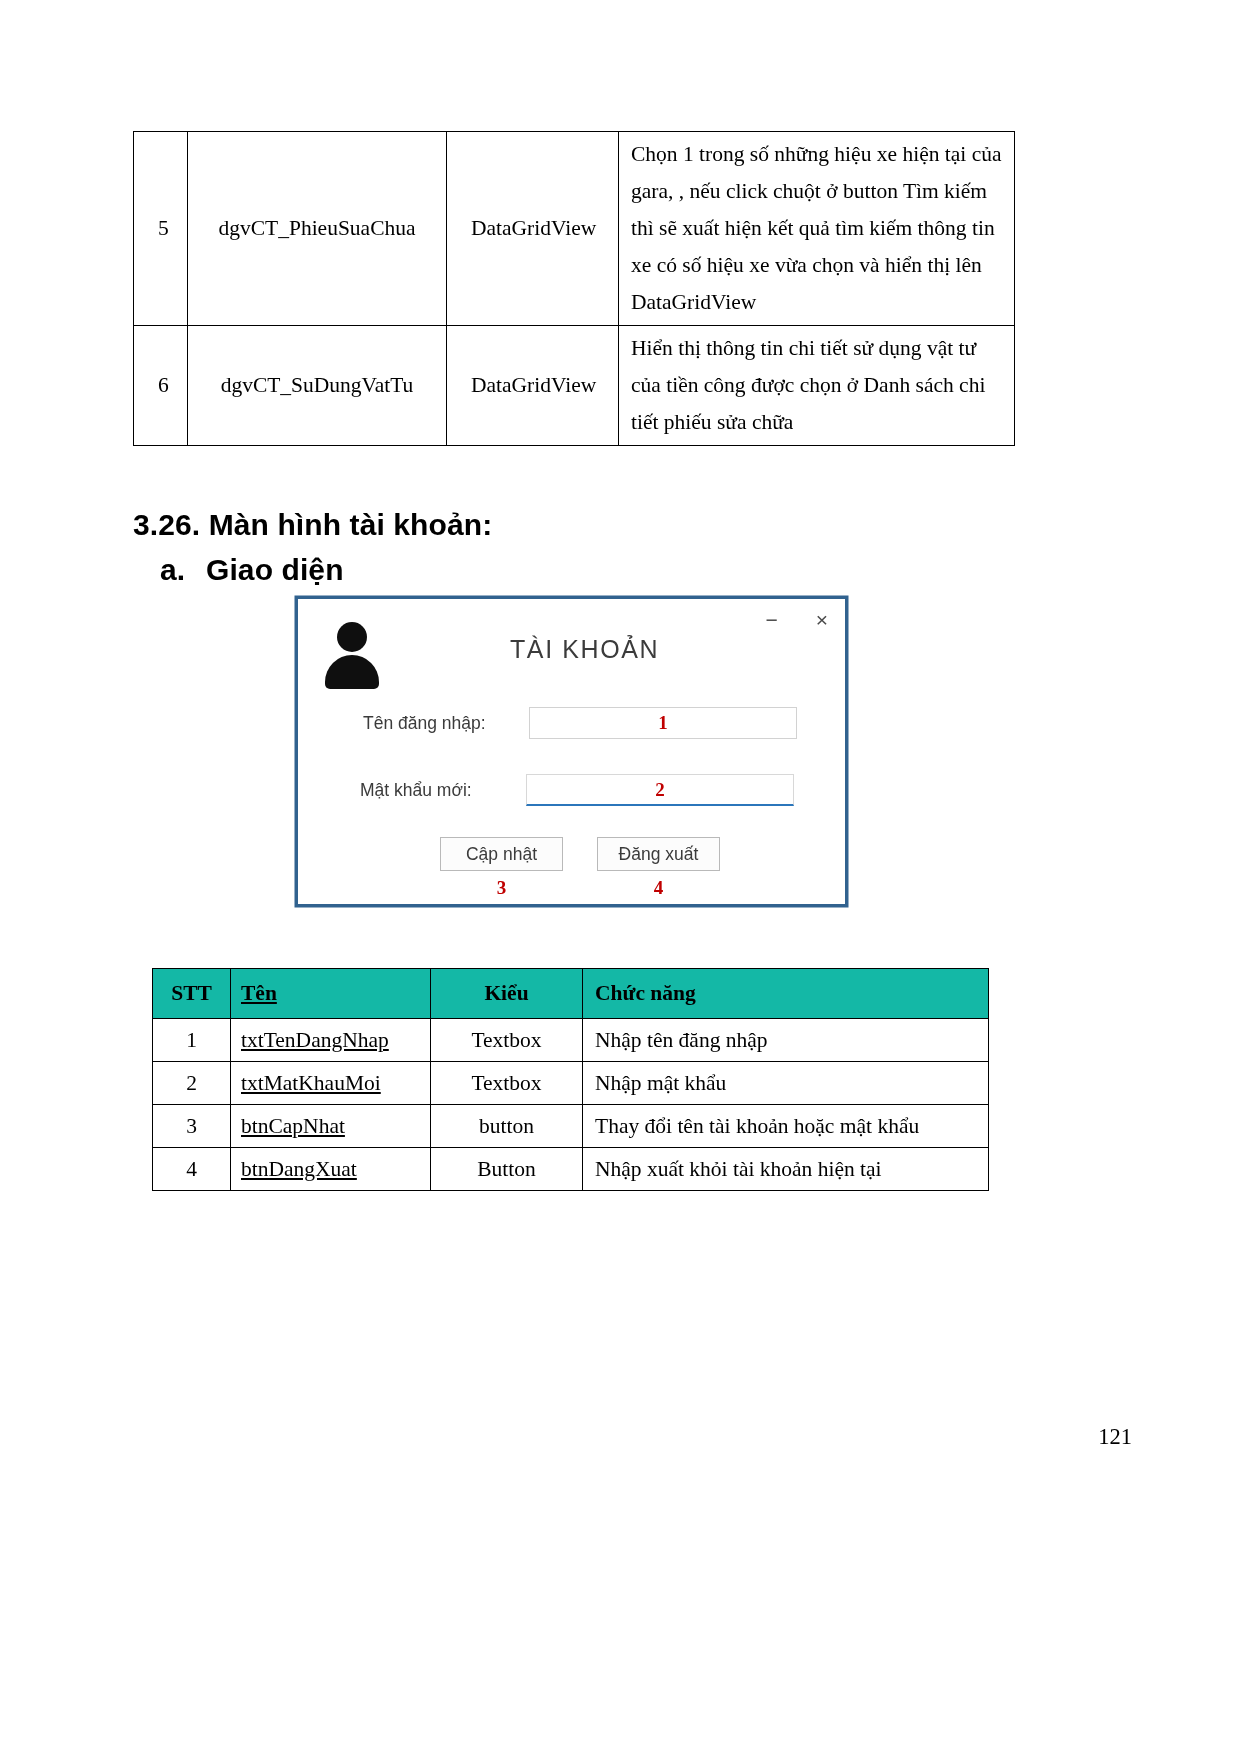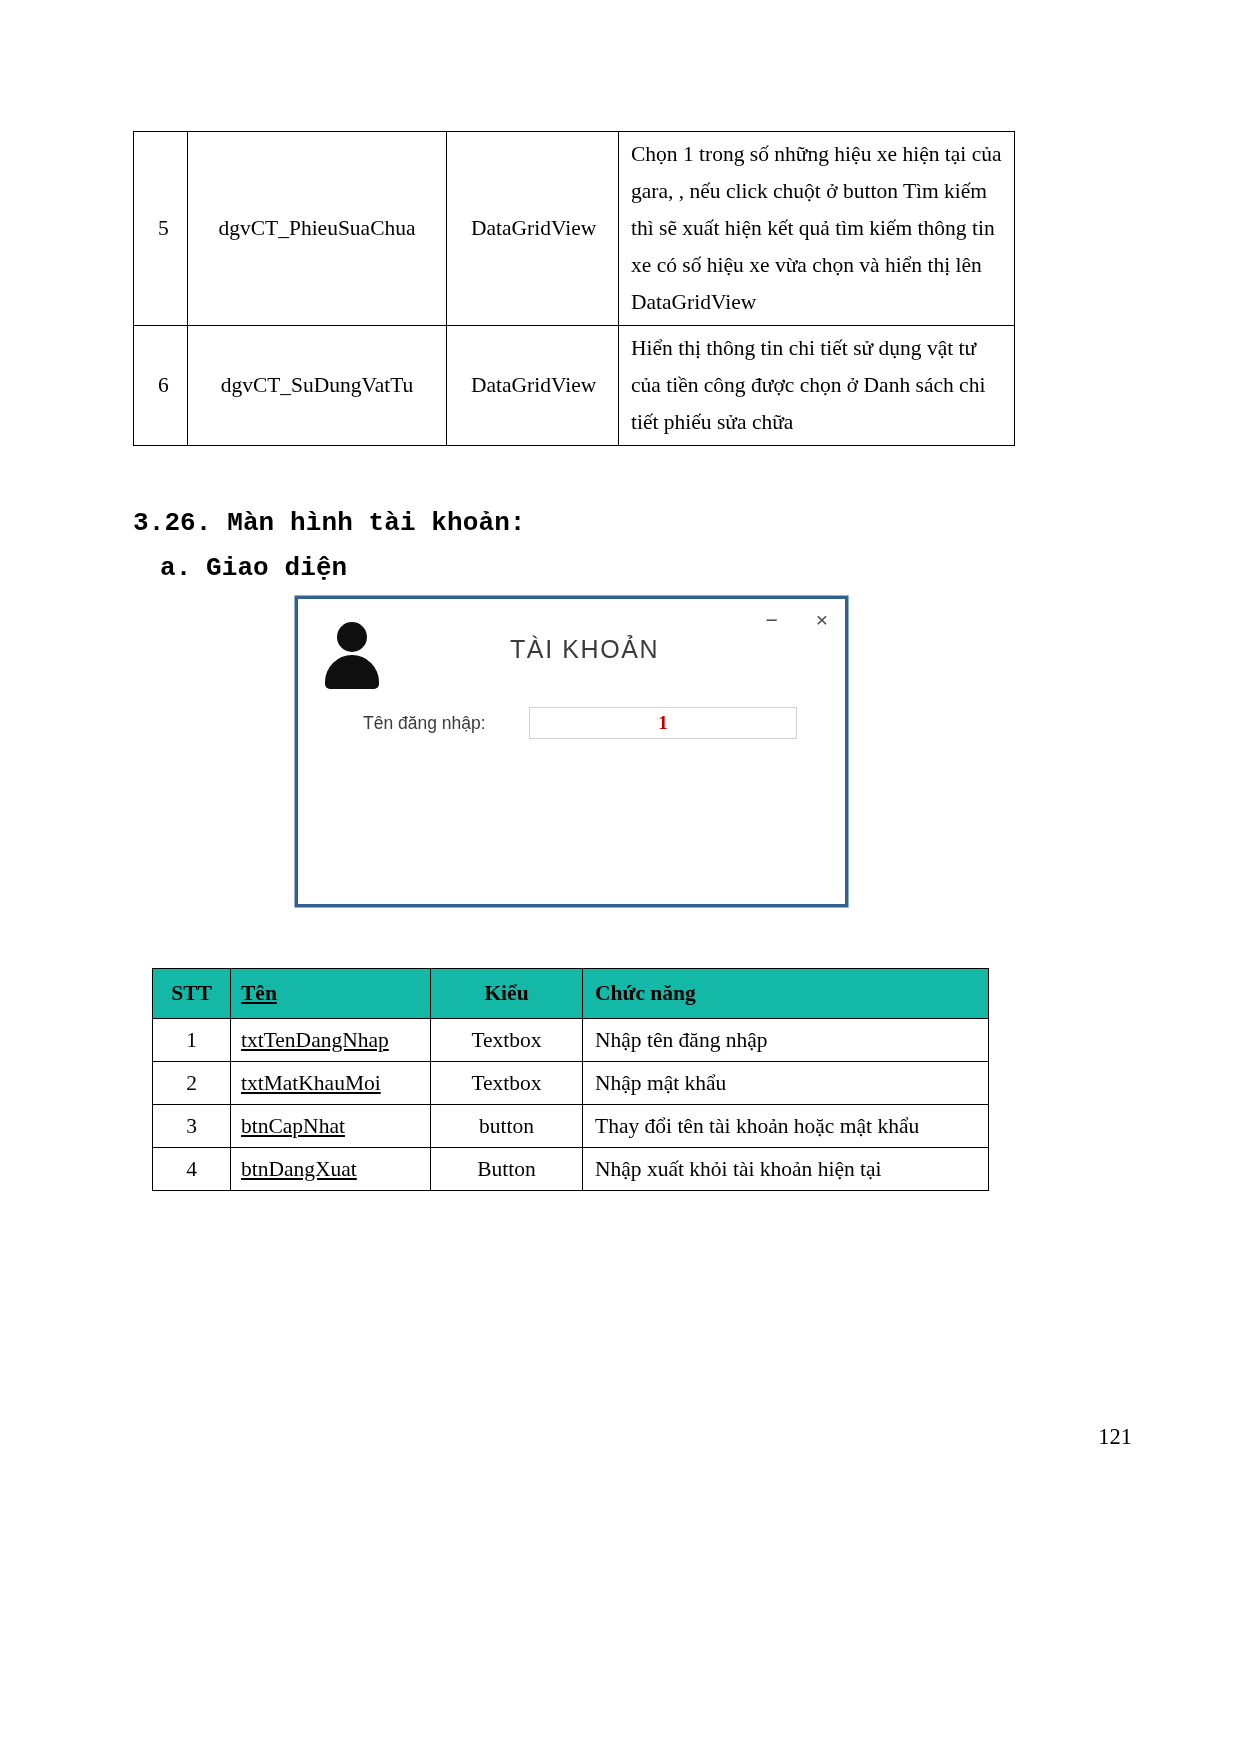--- a/index.html
+++ b/index.html
@@ -40,23 +40,23 @@
     padding: 4px 24px;
   }
   .tbl-top .c-stt  { width: 54px;  text-align: center; }
   .tbl-top .c-ten  { width: 259px; text-align: center; }
   .tbl-top .c-kieu { width: 172px; text-align: center; }
   .tbl-top .c-func { width: 396px; text-align: left; padding-left: 12px; padding-right: 6px; }
 
   
   .h-section {
     position: absolute;
-    font-family: Liberation Mono, monospace;
+    font-family: Liberation Sans, sans-serif;
     font-weight: bold;
-    font-size: 26px;
+    font-size: 30px;
     letter-spacing: 0.1px;
     white-space: nowrap;
   }
   #heading-326 { left: 133px; top: 508px; }
   #heading-a   { left: 160px; top: 553px; }
   #heading-a .lbl { display: inline-block; width: 46px; }
   #heading-b   { left: 160px; top: 921px; }
   #heading-b .lbl { display: inline-block; width: 46px; }
 
   
@@ -267,21 +267,37 @@
 
     <div class="mock-title">TÀI KHOẢN</div>
 
     <div class="field-row" id="row-user">
       <div class="field-label">Tên đăng nhập:</div>
       <div class="field-box plain">
         <span class="marker">1</span>
       </div>
     </div>
 
-
+    <div class="field-row" id="row-pass">
+      <div class="field-label">Mật khẩu mới:</div>
+      <div class="field-box underline">
+        <span class="marker">2</span>
+      </div>
+    </div>
+
+    <div class="mock-actions">
+      <div class="mock-action">
+        <div class="btn">Cập nhật</div>
+        <div class="num">3</div>
+      </div>
+      <div class="mock-action">
+        <div class="btn">Đăng xuất</div>
+        <div class="num">4</div>
+      </div>
+    </div>
   </div>
 
 
   <table class="tbl-bottom">
     <thead>
       <tr>
         <th class="c1">STT</th>
         <th class="c2">Tên</th>
         <th class="c3">Kiểu</th>
         <th class="c4">Chức năng</th>

